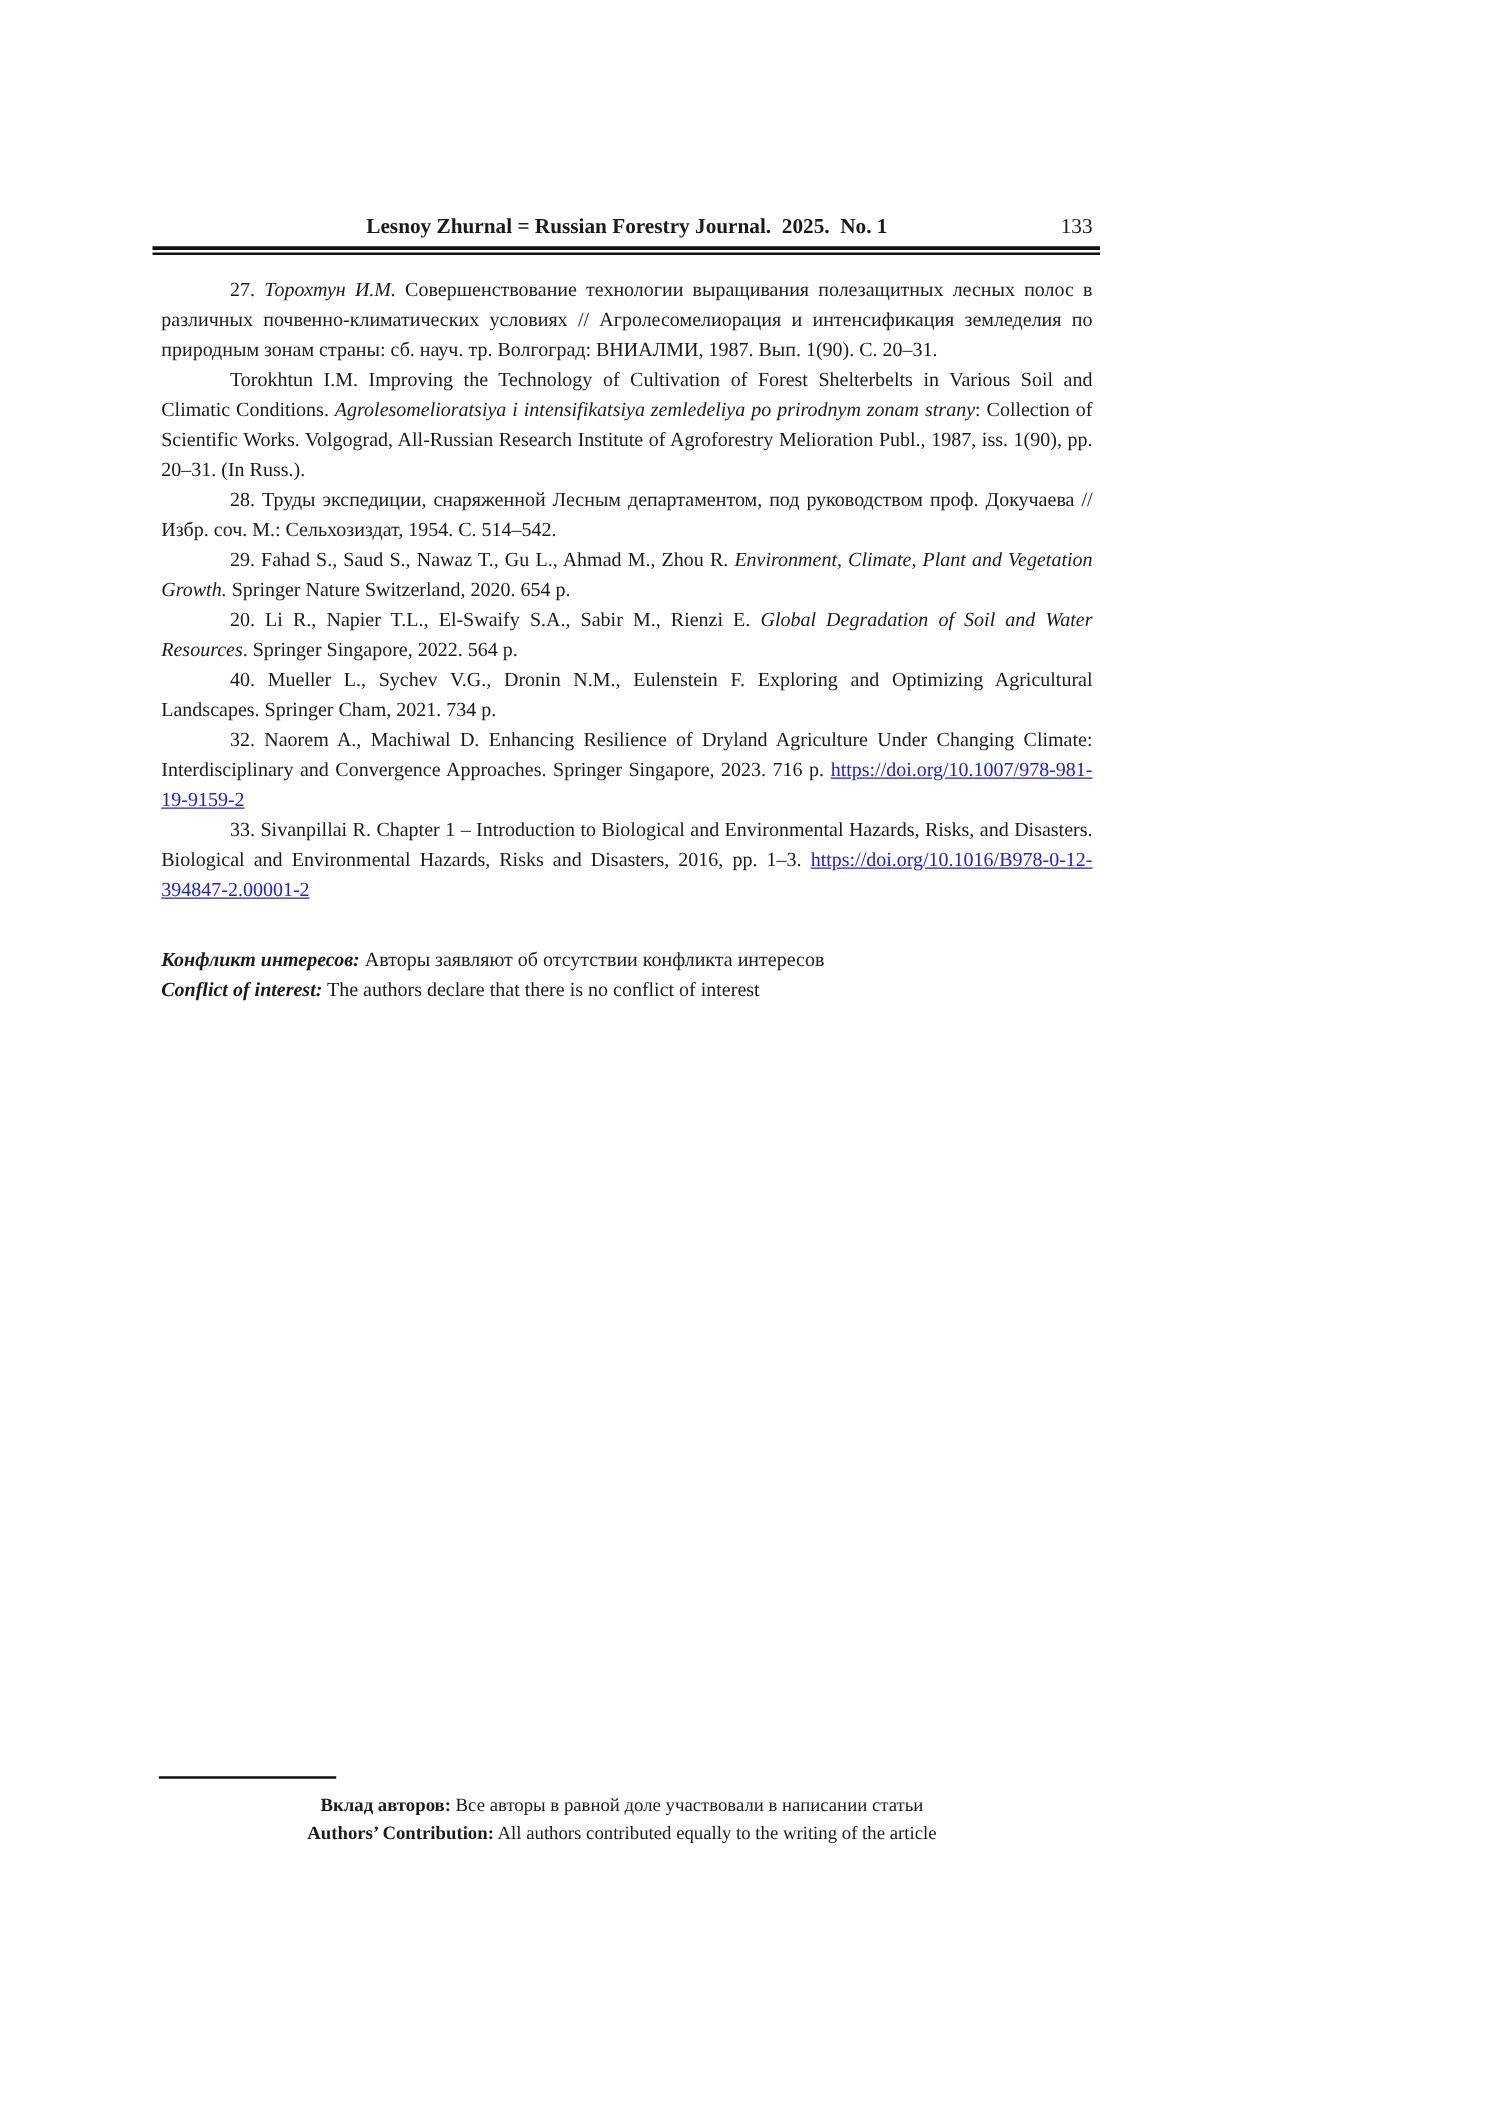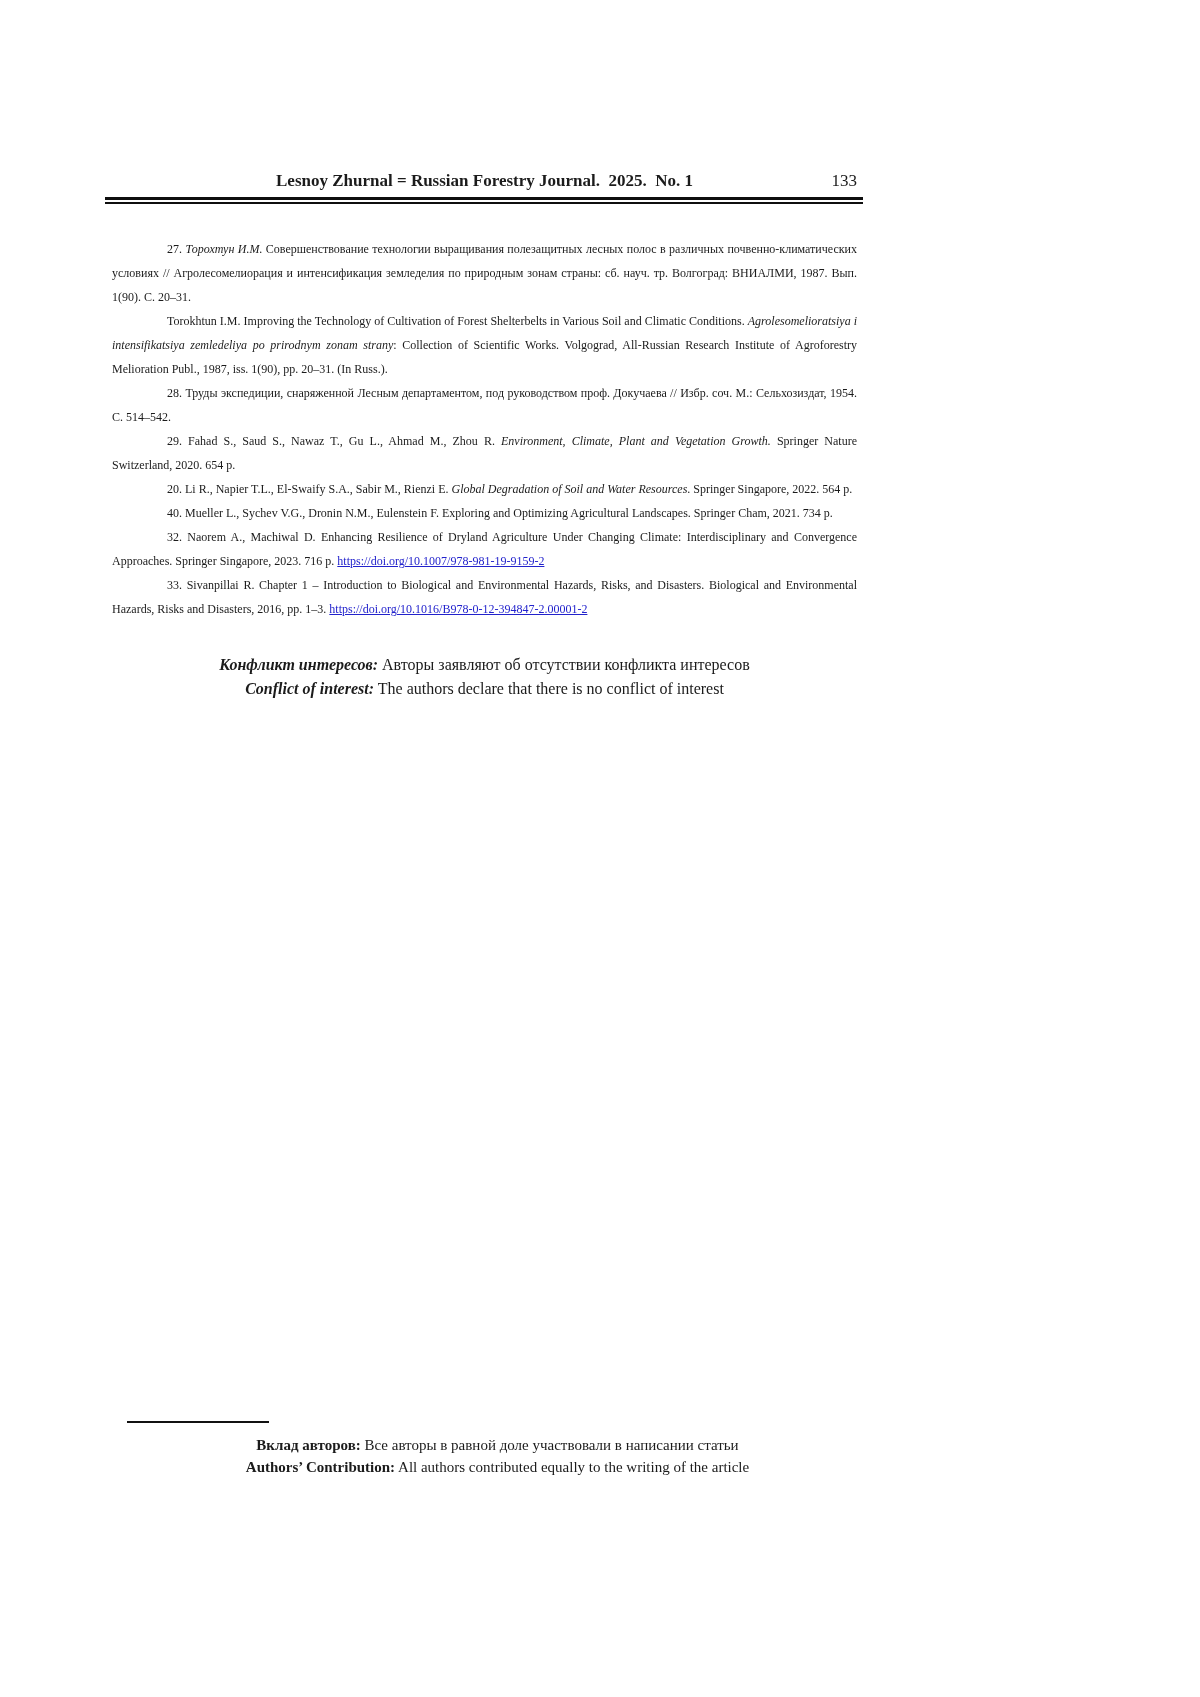--- a/index.html
+++ b/index.html
@@ -6,21 +6,21 @@
   .page{
     position:relative;
     width:1200px;height:1697px;
     background:#ffffff;
     font-family:"Liberation Serif","DejaVu Serif",serif;
     color:#1b1b1b;
     overflow:hidden;
   }
   .content{
     position:absolute;
-    left:112px;top:0;
+    left:129px;top:0;
     width:745px;
   }
   
   .running-head{
     position:relative;
     margin-top:171px;
     font-size:17px;
     line-height:20px;
   }
   .running-title{
@@ -34,41 +34,41 @@
     right:0;top:0;
   }
   .head-rule{
     margin:6px -6px 0 -7px;
     border-top:3px solid #0f0f0f;
     border-bottom:2px solid #0f0f0f;
     height:2px;
   }
   
   .refs{
-    margin-top:33px;
-    font-size:12px;
+    margin-top:17px;
+    font-size:16px;
     line-height:24px;
   }
   .ref{
     margin:0;
     text-align:justify;
     text-indent:55px;
   }
   .italic{font-style:italic;}
   .link{
     color:#2222cc;
     text-decoration:underline;
     cursor:pointer;
   }
   
   .conflict{
     margin-top:32px;
     font-size:16px;
     line-height:24px;
-    text-align:center;
+    text-align:left;
   }
   .bold-italic-label{
     font-weight:bold;
     font-style:italic;
   }
   
   .footnote{
     position:absolute;
     left:125px;
     top:1421px;

